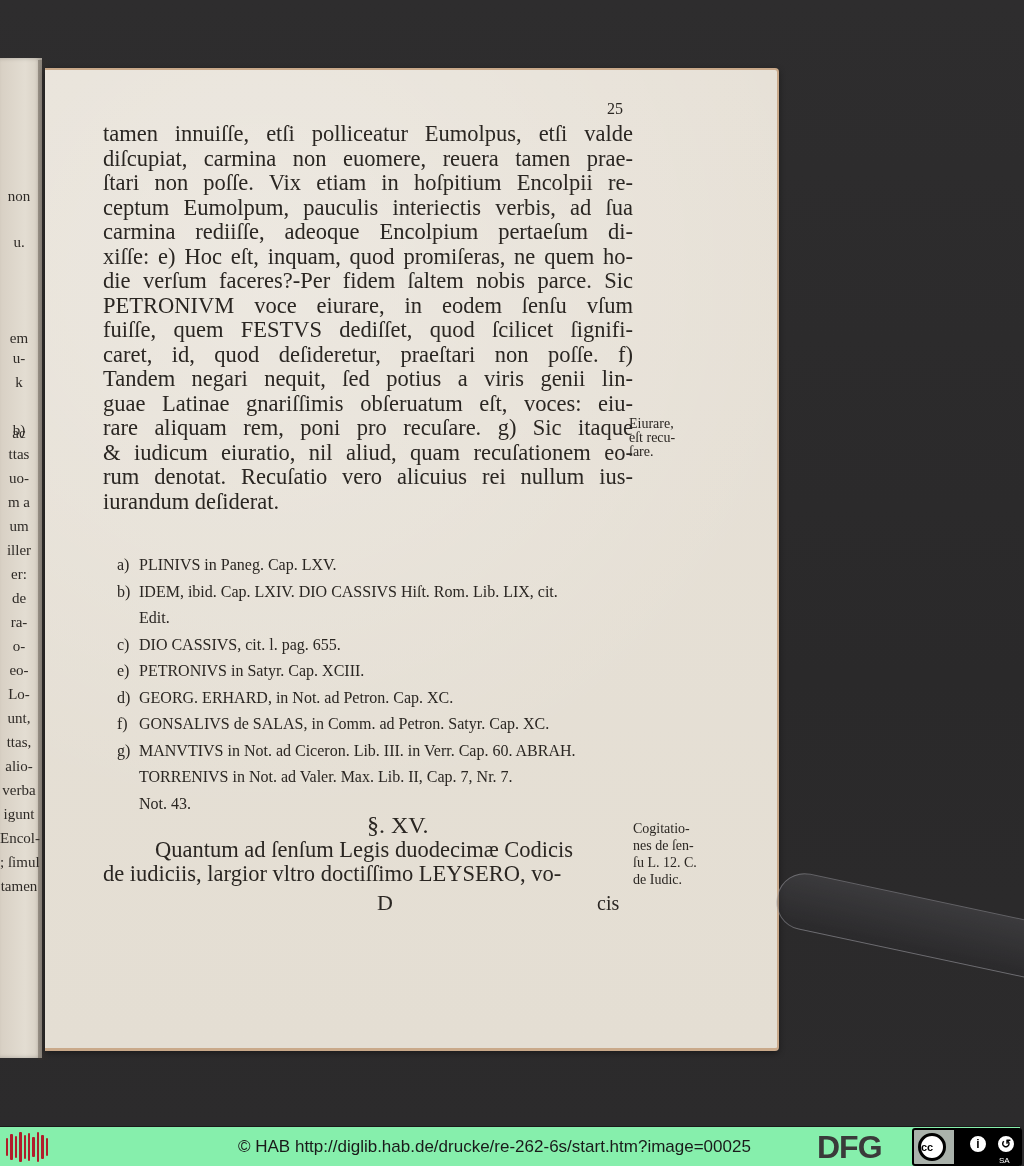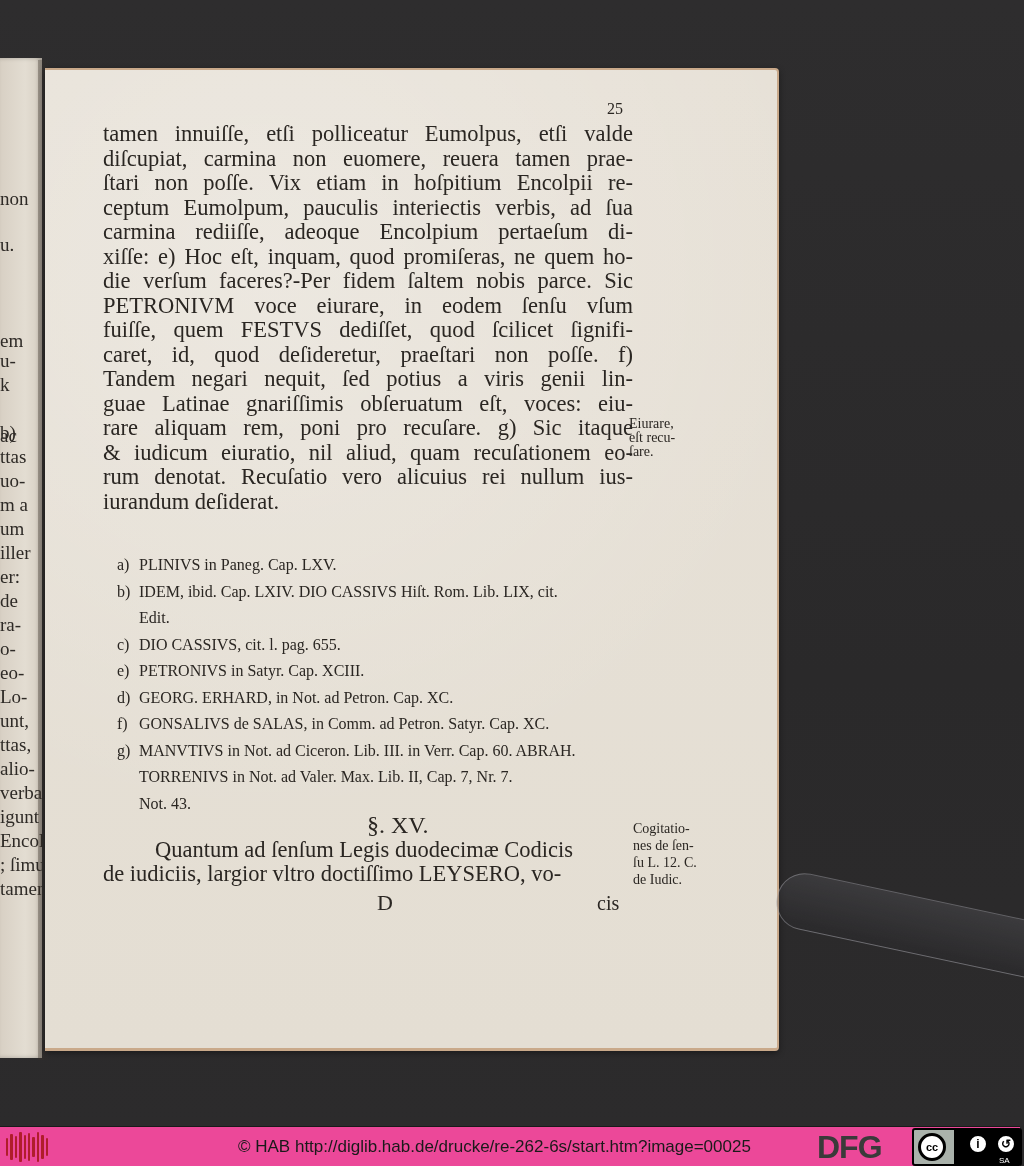--- a/index.html
+++ b/index.html
@@ -13,22 +13,22 @@
     background: linear-gradient(180deg, #2e2d2e 0%, #2a292a 60%, #2c2b2c 100%);
     overflow: hidden;
   }
   
   .prev-page {
     position: absolute; left: 0; top: 58px; width: 42px; height: 1000px;
     background: linear-gradient(90deg, #d8d0c4 0%, #e3ddd2 60%, #d6cec2 100%);
     box-shadow: inset -3px 0 4px rgba(0,0,0,0.25);
   }
   .prev-page .frag {
-    position: absolute; left: 0; width: 42px; text-align: left;
-    font-family: "Liberation Serif", serif; font-size: 19px; color: #2e2a26;
+    position: absolute; left: 0; width: 42px; text-align: center;
+    font-family: "Liberation Serif", serif; font-size: 15px; color: #2e2a26;
     padding-right: 4px; box-sizing: border-box; white-space: nowrap; overflow: hidden;
   }
   .spine-shadow {
     position: absolute; left: 38px; top: 60px; width: 14px; height: 1000px;
     background: linear-gradient(90deg, rgba(60,50,40,0.35), rgba(0,0,0,0));
   }
   
   .page {
     position: absolute; left: 45px; top: 68px; width: 732px; height: 978px;
     background: #e6e0d6;
@@ -82,21 +82,21 @@
   .glass-weight {
     position: absolute; left: 783px; top: 868px; width: 260px; height: 55px;
     border: 1px solid rgba(200,200,210,0.35);
     border-radius: 28px 0 0 28px;
     background: linear-gradient(180deg, rgba(90,90,95,0.35), rgba(40,40,45,0.2));
     transform: rotate(12deg); transform-origin: left top;
   }
   
   .footer {
     position: absolute; left: 0; top: 1126px; width: 1020px; height: 40px;
-    background: #ec4899;
+    background: #86efac;
     border-top: 1px solid #1a1a1a;
     display: flex; align-items: center;
   }
   .hab-logo { position: absolute; left: 6px; top: 4px; width: 42px; height: 32px; display: flex; gap: 2px; align-items: center; }
   .hab-logo span { display: block; width: 3px; background: #b01d2a; border-radius: 1px; }
   .copyright {
     position: absolute; left: 238px; top: 10px;
     font-family: "Liberation Sans", sans-serif; font-size: 17px; color: #1a1a1a; white-space: nowrap;
   }
   .dfg-logo {
@@ -104,21 +104,21 @@
     font-family: "Liberation Sans", sans-serif; font-weight: bold; font-size: 32px; color: #3a3a3a;
     letter-spacing: -1px; line-height: 34px;
   }
   .cc-badge {
     position: absolute; left: 912px; top: 1px; width: 110px; height: 38px;
     background: #aab2ab; border: 2px solid #000; border-radius: 3px; box-sizing: border-box;
   }
   .cc-badge .cc {
     position: absolute; left: 4px; top: 3px; width: 28px; height: 28px; border-radius: 50%;
     background: #fff; border: 3px solid #000; box-sizing: border-box;
-    font-family: "Liberation Sans", sans-serif; font-weight: bold; font-size: 11px; line-height: 22px; text-align: center; color: #000;
+    font-family: "Liberation Sans", sans-serif; font-weight: bold; font-size: 11px; line-height: 22px; text-align: left; color: #000;
   }
   .cc-badge .black { position: absolute; left: 40px; top: 0; right: 0; bottom: 0; background: #000; }
   .cc-badge .ic {
     position: absolute; top: 4px; width: 20px; height: 20px; border-radius: 50%; background: #fff;
     border: 2px solid #000; box-sizing: border-box; font-family: "Liberation Sans", sans-serif;
     font-weight: bold; font-size: 12px; line-height: 16px; text-align: center; color: #000;
   }
   .cc-badge .lbl {
     position: absolute; top: 26px; font-family: "Liberation Sans", sans-serif; font-size: 8px; color: #fff;
   }

